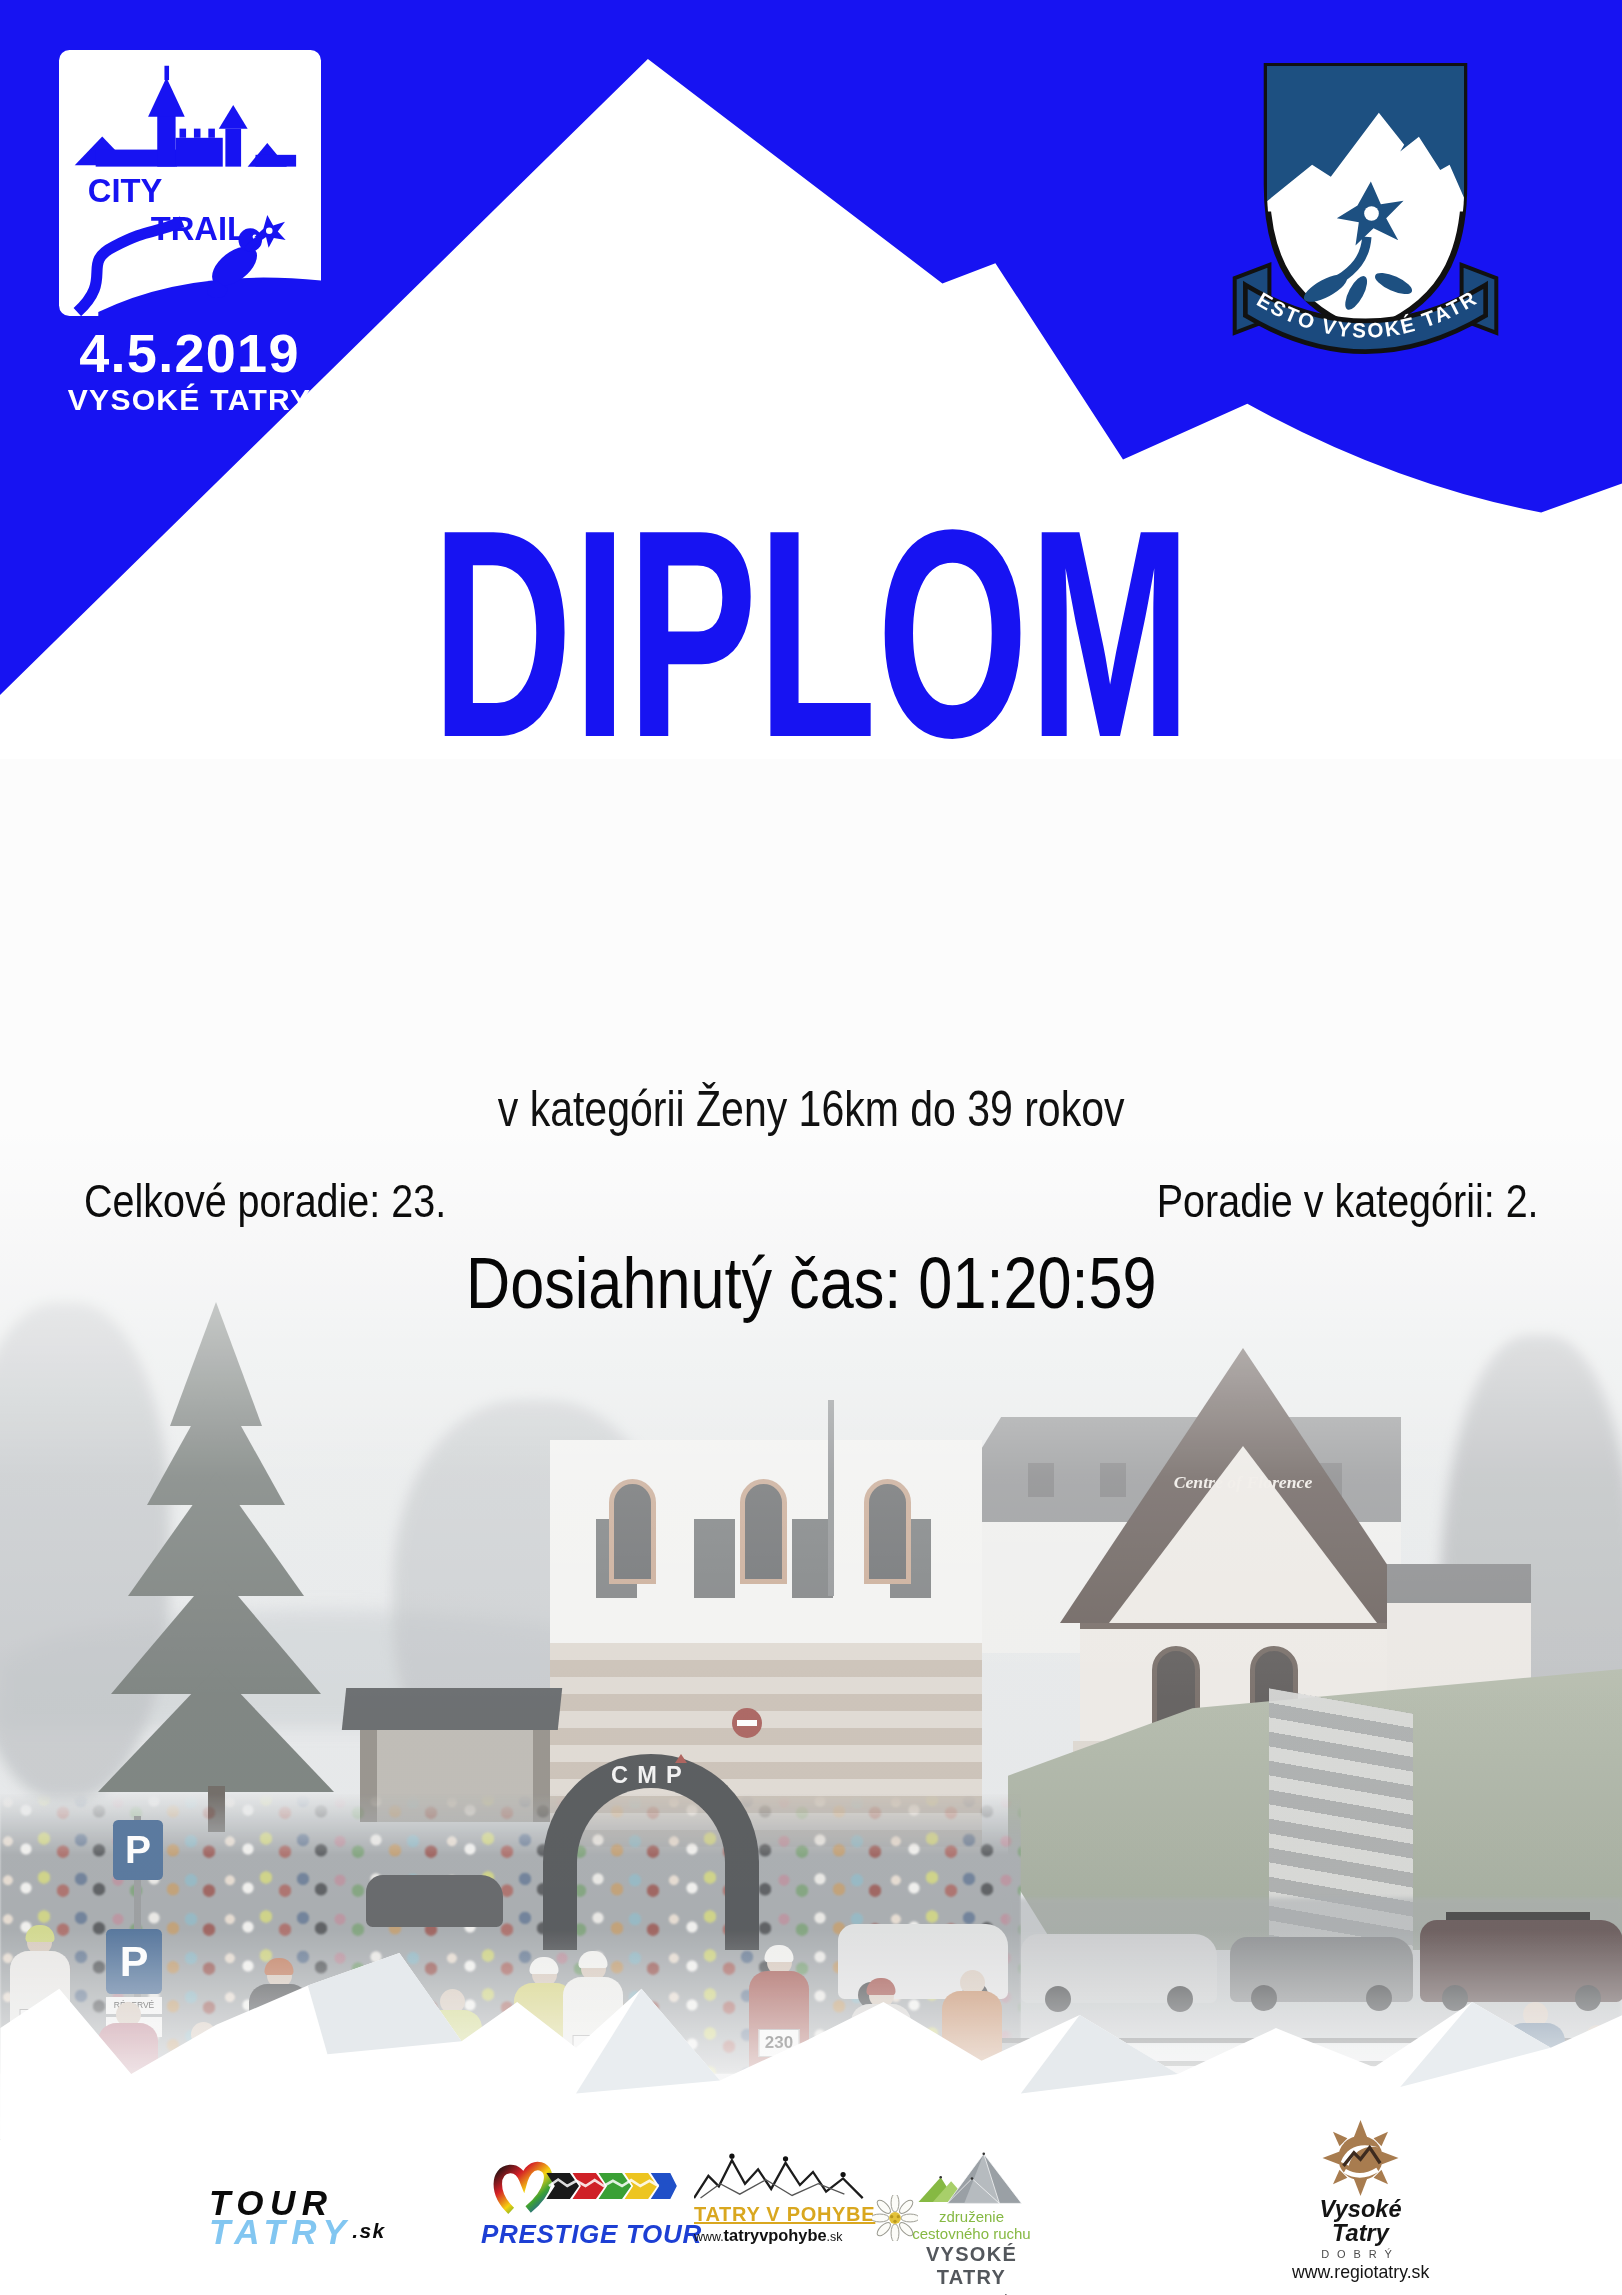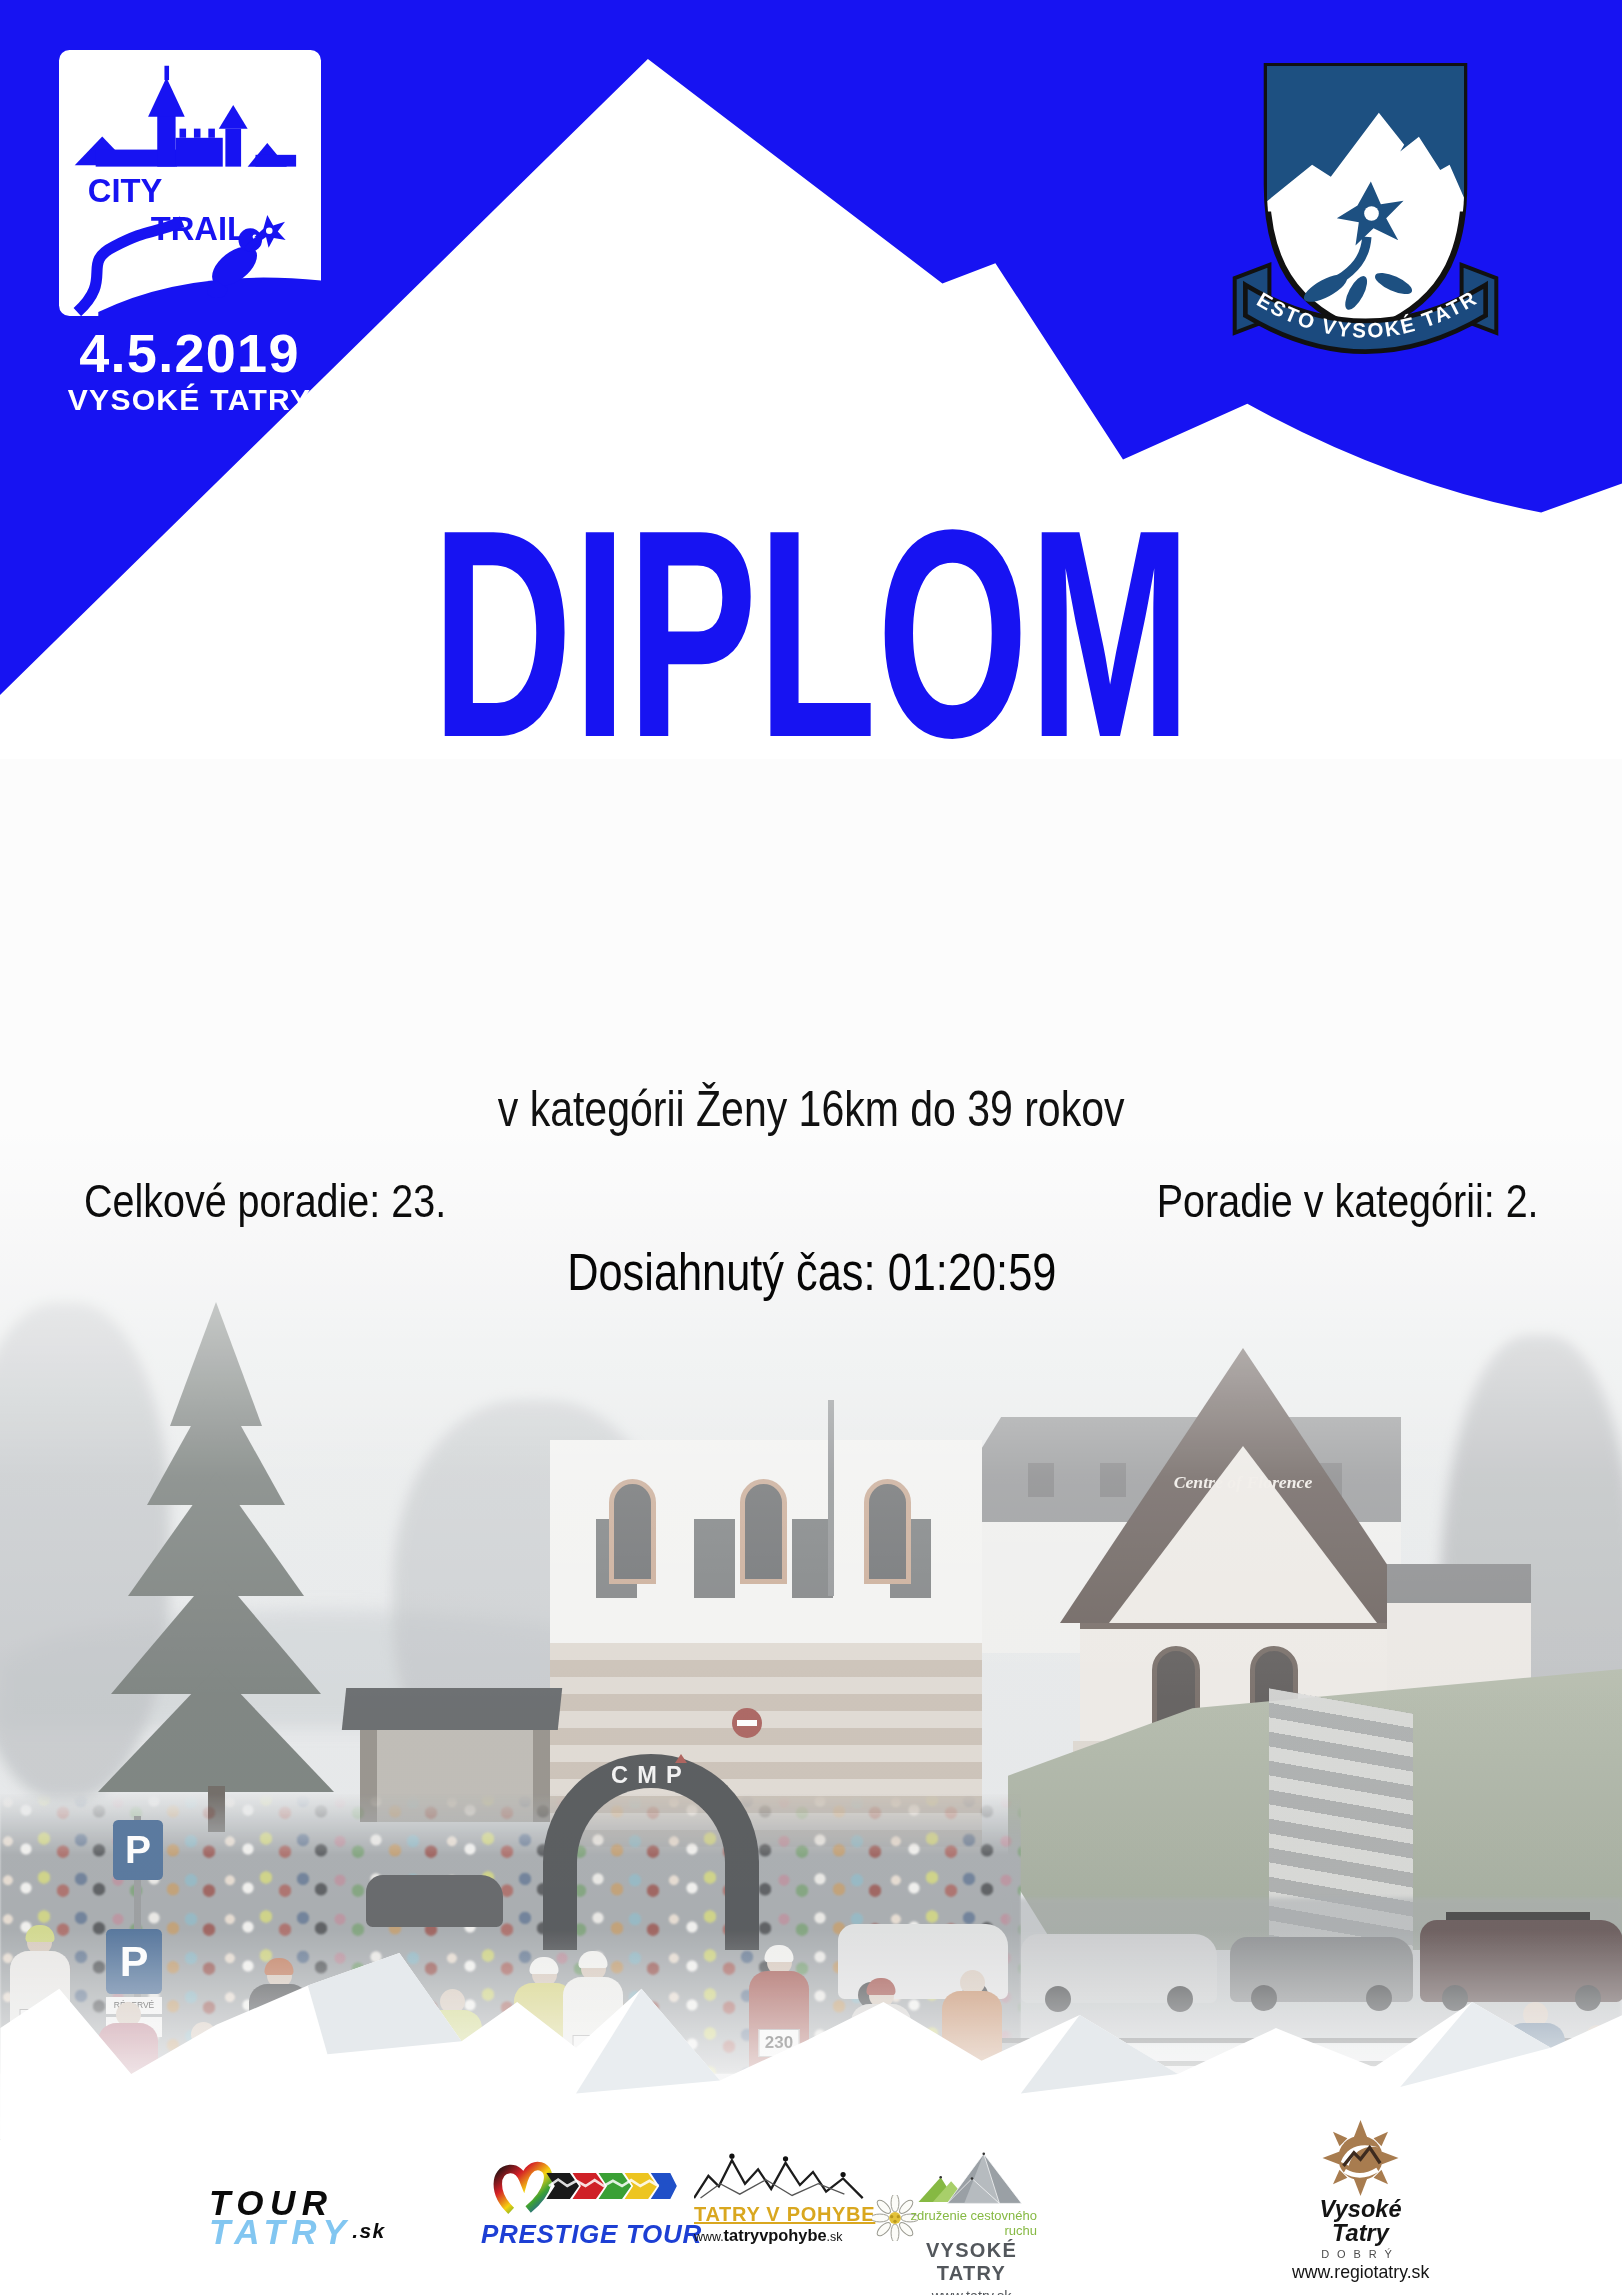--- a/index.html
+++ b/index.html
@@ -24,21 +24,21 @@
   .name{top:819px;color:#0c0c0c;font-size:162px;font-weight:400;line-height:1;}
   .name .squeeze{transform:scaleX(0.76);}
   .sub{color:#111;font-size:50px;font-weight:400;line-height:1;}
   .sub .squeeze{transform:scaleX(0.82);}
   .sub1{top:1021px;}
   .sub2{top:1084px;}
   .result-left{position:absolute;left:84px;top:1173px;font-size:47px;color:#0c0c0c;z-index:20;}
   .result-left .squeeze{transform-origin:left center;transform:scaleX(0.84);}
   .result-right{position:absolute;right:84px;top:1173px;font-size:47px;color:#0c0c0c;z-index:20;text-align:right;}
   .result-right .squeeze{transform-origin:right center;transform:scaleX(0.84);}
-  .time-line{top:1247px;color:#060606;font-size:51px;font-weight:400;line-height:1;}
+  .time-line{top:1247px;color:#060606;font-size:72px;font-weight:400;line-height:1;}
   .time-line .squeeze{transform:scaleX(0.85);}
 
   
   .photo{position:absolute;left:0;top:759px;width:1623px;height:1381px;overflow:hidden;z-index:2;
          filter:saturate(.6) contrast(.92) brightness(1.03);}
   .photo>div{position:absolute;}
   .sky{left:0;top:0;width:1623px;height:1381px;background:linear-gradient(180deg,#eef1f3 0%,#e6eaec 55%,#e0e4e7 100%);}
   .hills{left:0;top:851px;width:654px;height:118px;background:#c9d1d6;border-radius:50% 50% 0 0;filter:blur(9.2px);opacity:.8;}
   .blobtree{border-radius:45%;filter:blur(6.5px);opacity:.75;background:#b4bbc0;}
   .bt1{left:-39px;top:543px;width:209px;height:497px;}
@@ -142,21 +142,21 @@
   .footer{position:absolute;left:0;top:2120px;width:1623px;height:175px;background:transparent;z-index:30;}
   .sponsor{position:absolute;}
   .sp1 .l1{font-size:35px;font-weight:900;font-style:italic;letter-spacing:6.5px;color:#0b0b0b;line-height:1;}
   .sp1 .l2{font-size:35px;font-weight:900;font-style:italic;letter-spacing:6.5px;color:#82c6f1;line-height:1;margin-top:-6.5px;}
   .sp1 .sk{font-size:21px;color:#0b0b0b;letter-spacing:1.3px;vertical-align:6.5px;}
   .sp2 .txt{color:#1d3fd4;font-size:26px;font-weight:800;font-style:italic;letter-spacing:0.7px;margin-top:1.3px;}
   .sp3 .t1{color:#d9a71f;font-size:20px;font-weight:800;letter-spacing:0.7px;line-height:1.05;text-decoration:underline;}
   .sp3 .t2{color:#111;font-size:12.4px;margin-top:1.3px;}
   .sp3 .t2 b{font-size:16.4px;}
   .sp4{text-align:center;}
-  .sp4 .t1{color:#86b943;font-size:13px;text-align:right;}
+  .sp4 .t1{color:#86b943;font-size:15px;}
   .sp4 .t2{color:#53575c;font-size:20px;font-weight:600;letter-spacing:1.3px;margin-top:1.3px;}
   .sp4 .t3{color:#53575c;font-size:14.4px;margin-top:2.6px;}
   .sp5 .box{position:relative;width:141px;height:71px;background:#2a5ca8;padding:7.9px 0 0 9.2px;}
   .sp5 .stripe{position:absolute;left:-5.2px;top:30px;width:5.2px;height:38px;background:#d2232a;}
   .sp5 .t1{color:#8fc9f2;font-size:13px;font-weight:700;line-height:1.1;}
   .sp5 .t2{color:#fff;font-size:17px;font-weight:800;line-height:1.1;}
   .sp5 .t3{font-size:13.7px;font-weight:800;line-height:1.25;
            background:linear-gradient(90deg,#e557a0,#7ab648,#2a9fd8,#e88b28,#34b5a2,#8e6bb5,#c0ca33,#e0493e);
            -webkit-background-clip:text;background-clip:text;color:transparent;}
   .sp5 .t4{color:#2a6fb8;font-size:19px;margin-top:7.9px;}

